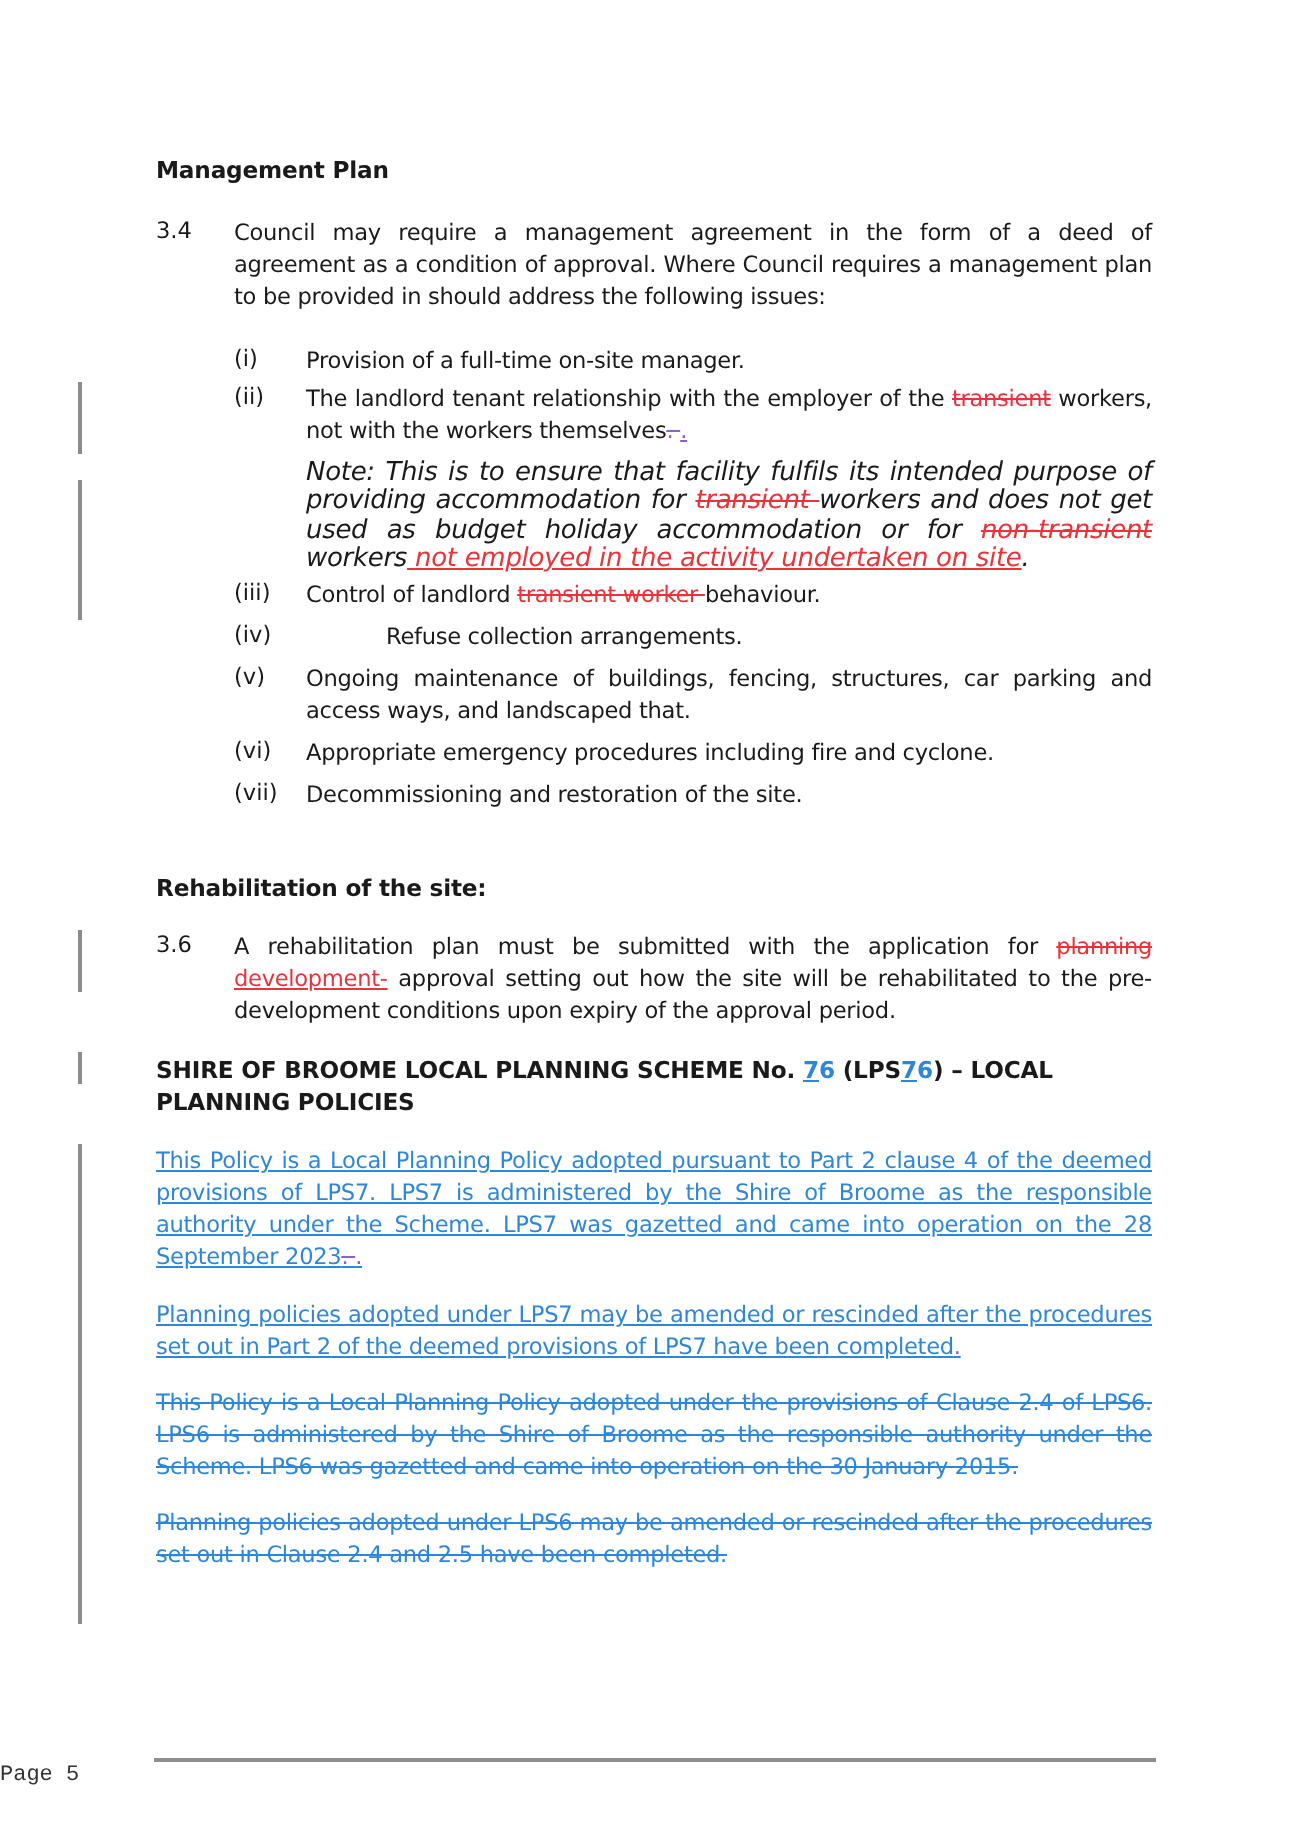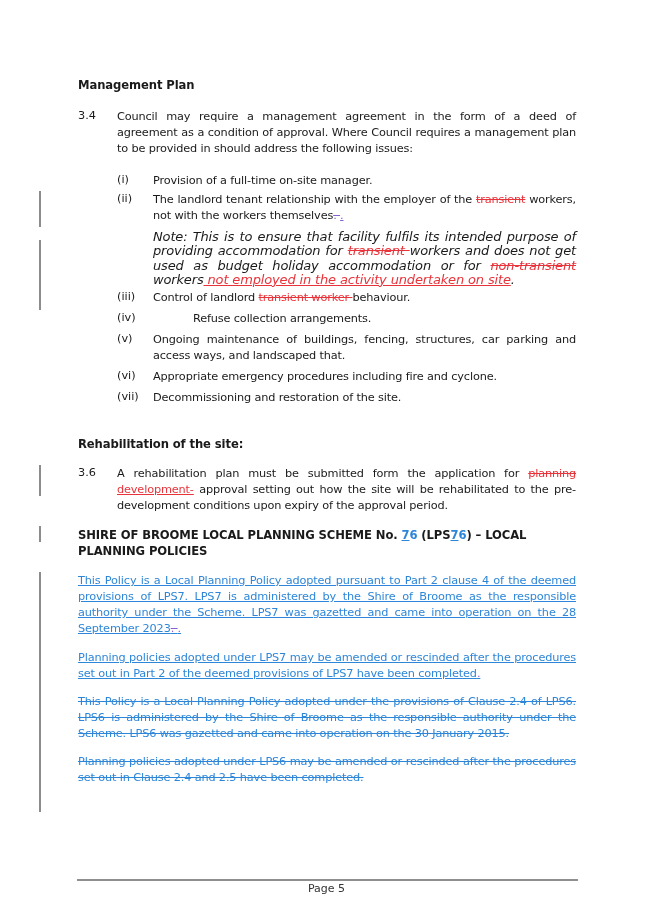--- a/index.html
+++ b/index.html
@@ -11,21 +11,21 @@
   .para { text-align: justify; line-height: 16px; letter-spacing: -0.15px; }
   .num { position: absolute; }
   .del-red { color: #e8333a; text-decoration: line-through; text-decoration-color: #e8333a; }
   .ins-red { color: #e8333a; text-decoration: underline; text-decoration-color: #e8333a; }
   .ins-blue { color: #2e86d8; text-decoration: underline; text-decoration-color: #2e86d8; }
   .del-blue { color: #2e86d8; text-decoration: line-through; text-decoration-color: #2e86d8; }
   .mark-purple { color: #8a5fd0; }
   .note { font-style: italic; font-size: 13px; line-height: 14.3px; letter-spacing: -0.15px; text-align: justify; }
   .bar { position: absolute; left: 39px; width: 2px; background: #8c8c8c; }
   .footer-rule { position: absolute; left: 77px; width: 501px; top: 879px; height: 2px; background: #8f8f8f; }
-  .footer-text { position: absolute; top: 882px; left: 0; width: 653px; text-align: center; font-size: 11px; color: #333; }
+  .footer-text { position: absolute; top: 882px; left: 0; width: 653px; font-size: 11px; color: #333; font-family: Liberation Mono, monospace; }
   .item-num { position: absolute; left: 117px; }
   .item-text { position: absolute; left: 153px; width: 423px; }
 </style>
 </head>
 <body>
 
 <div class="page">
 
   <div class="bar" style="top:191px;height:36px;"></div>
   <div class="bar" style="top:240px;height:70px;"></div>
@@ -64,21 +64,21 @@
   <div class="item-num" style="top:369px;">(vi)</div>
   <div class="item-text para" style="top:369px;">Appropriate emergency procedures including fire and cyclone.</div>
 
   <div class="item-num" style="top:390px;">(vii)</div>
   <div class="item-text para" style="top:390px;">Decommissioning and restoration of the site.</div>
 
   <div class="abs heading" style="left:78px;top:437px;">Rehabilitation of the site:</div>
 
   <div class="num" style="left:78px;top:466px;">3.6</div>
   <div class="abs para" style="left:117px;top:466px;width:459px;">
-    <span>A rehabilitation plan must be submitted form the application for </span><span class="del-red">planning</span> <span class="ins-red">development-</span><span> approval setting out how the site will be rehabilitated to the pre-development  conditions upon expiry of the approval period.</span>
+    <span>A rehabilitation plan must be submitted with the application for </span><span class="del-red">planning</span> <span class="ins-red">development-</span><span> approval setting out how the site will be rehabilitated to the pre-development  conditions upon expiry of the approval period.</span>
   </div>
 
   <div class="abs heading" style="left:78px;top:527px;width:480px;line-height:16px;">
     <span>SHIRE OF BROOME LOCAL PLANNING SCHEME No. </span><span class="ins-blue">7</span><span class="del-blue" style="text-decoration:none;">6</span><span> (LPS</span><span class="ins-blue">7</span><span class="del-blue" style="text-decoration:none;">6</span><span>) – LOCAL PLANNING POLICIES</span>
   </div>
 
   <div class="abs para ins-blue" style="left:78px;top:573px;width:498px;">
     <span>This Policy is a Local Planning Policy adopted pursuant to Part 2 clause 4 of the deemed provisions of LPS7. LPS7 is administered by the Shire of Broome as the responsible authority under the Scheme. LPS7 was gazetted and came into operation on the 28 September 2023</span><span class="mark-purple" style="text-decoration:line-through;">. </span><span class="mark-purple">.</span>
   </div>
 

